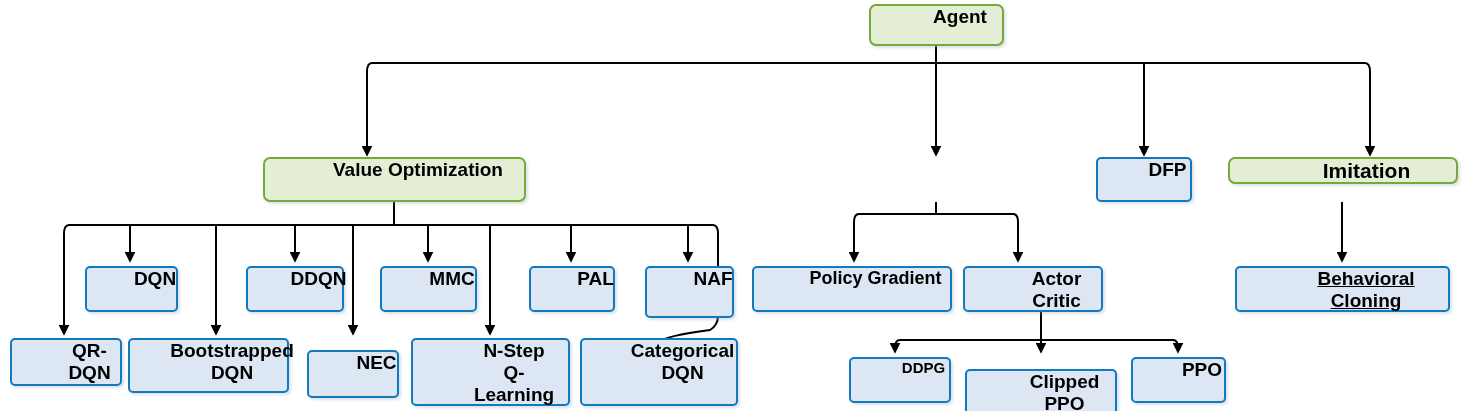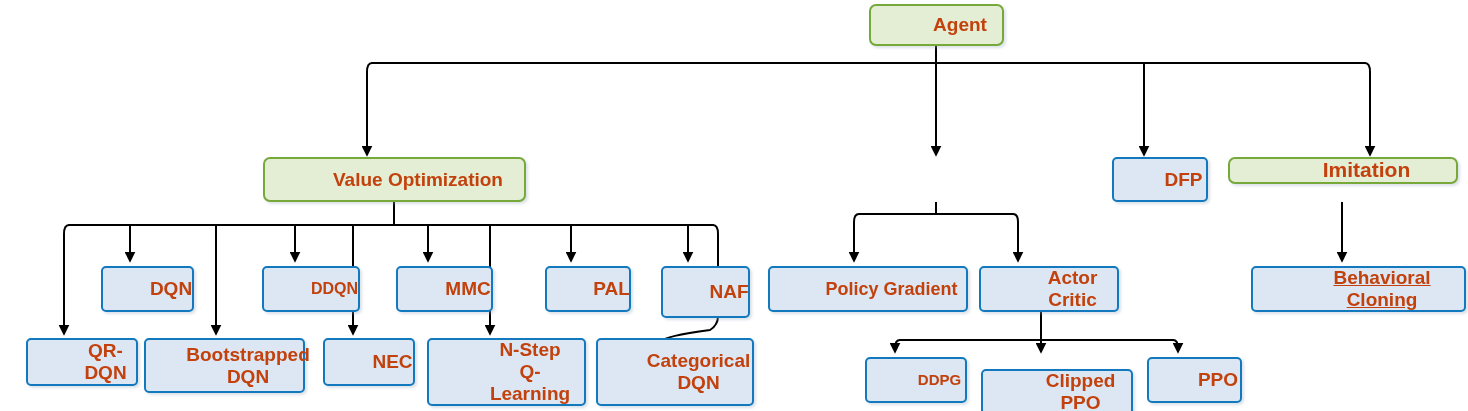--- a/index.html
+++ b/index.html
@@ -21,40 +21,38 @@
     left: 0;
     top: 0;
     width: 1468px;
     height: 411px;
     pointer-events: none;
   }
   .node {
     position: absolute;
     box-sizing: border-box;
     display: flex;
-    align-items: center;
     justify-content: center;
     text-align: center;
     font-weight: bold;
-    color: #c2410c;
+    color: #000000;
     line-height: 1.15;
     border-radius: 7px;
     box-shadow: 2px 2px 3px rgba(150,170,190,0.35);
     z-index: 2;
     padding-left: 47px;
   }
   .node.green {
     background: #e3eed4;
     border: 2.5px solid #76a939;
   }
   .node.blue {
     background: #dce7f3;
     border: 2.5px solid #1379bf;
     border-radius: 5px;
-    margin-left: 16px;
   }
   .node .lbl {
     display: block;
     white-space: pre-line;
     padding: 0 6px;
   }
 </style>
 </head>
 <body>
 
@@ -124,21 +122,21 @@
   </div>
 
   <div class="node green" style="left:1228px; top:157px; width:230px; height:27px; font-size:21px;">
     <span class="lbl">Imitation</span>
   </div>
 
   <div class="node blue" style="left:85px; top:266px; width:93px; height:46px; font-size:19px;">
     <span class="lbl">DQN</span>
   </div>
 
-  <div class="node blue" style="left:246px; top:266px; width:98px; height:46px; font-size:16px;">
+  <div class="node blue" style="left:246px; top:266px; width:98px; height:46px; font-size:19px;">
     <span class="lbl">DDQN</span>
   </div>
 
   <div class="node blue" style="left:380px; top:266px; width:97px; height:46px; font-size:19px;">
     <span class="lbl">MMC</span>
   </div>
 
   <div class="node blue" style="left:529px; top:266px; width:86px; height:46px; font-size:19px;">
     <span class="lbl">PAL</span>
   </div>
@@ -161,21 +159,21 @@
 
   <div class="node blue" style="left:10px; top:338px; width:112px; height:48px; font-size:19px;">
     <span class="lbl">QR-DQN</span>
   </div>
 
   <div class="node blue" style="left:128px; top:338px; width:161px; height:55px; font-size:19px;">
     <span class="lbl">Bootstrapped
 DQN</span>
   </div>
 
-  <div class="node blue" style="left:307px; top:338px; width:92px; height:48px; font-size:19px;">
+  <div class="node blue" style="left:307px; top:350px; width:92px; height:48px; font-size:19px;">
     <span class="lbl">NEC</span>
   </div>
 
   <div class="node blue" style="left:411px; top:338px; width:159px; height:68px; font-size:19px;">
     <span class="lbl">N-Step
 Q-Learning</span>
   </div>
 
   <div class="node blue" style="left:580px; top:338px; width:158px; height:68px; font-size:19px;">
     <span class="lbl">Categorical

